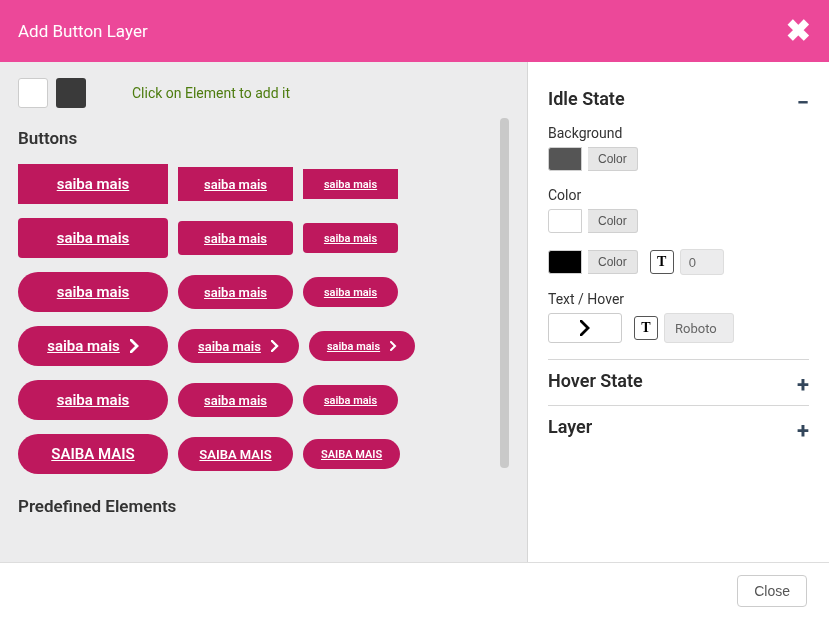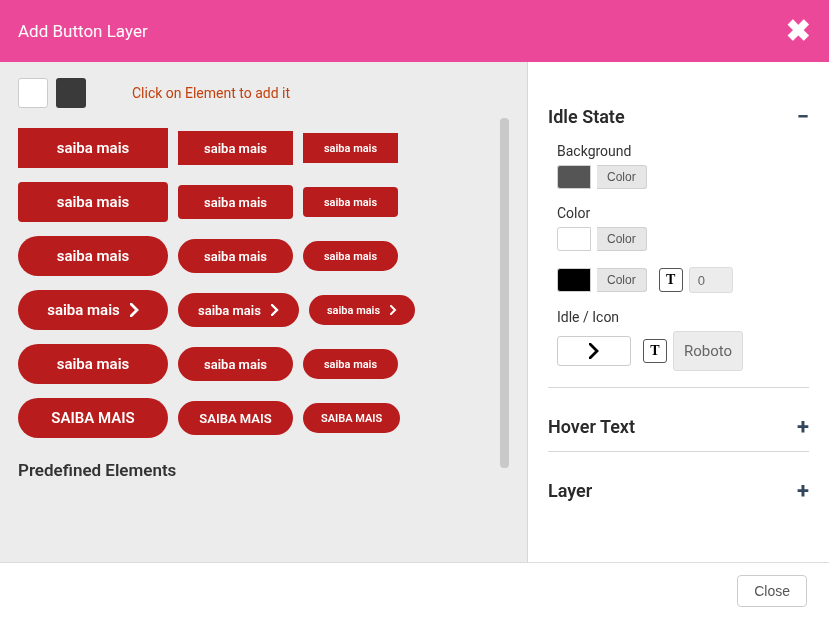--- a/index.html
+++ b/index.html
@@ -11,62 +11,62 @@
     
     .body { display: flex; height: 500px; }
     
     .left-panel { flex: 1; background: #ececed; padding: 16px 0 16px 18px; position: relative; }
     .left-content { padding-right: 28px; height: 100%; overflow: hidden; }
     
     .top-row { display: flex; align-items: center; gap: 8px; margin-bottom: 20px; }
     .swatch { width: 30px; height: 30px; border-radius: 3px; cursor: pointer; }
     .swatch-white { background: #fff; border: 1px solid #ccc; }
     .swatch-dark { background: #3a3a3a; }
-    .hint { color: #c2410c; font-size: 14px; margin-left: 38px; }
+    .hint { color: #4d7c0f; font-size: 14px; margin-left: 38px; }
     
     .section-label { font-size: 17px; font-weight: 600; color: #333; margin-bottom: 16px; }
     
     .button-row { display: flex; gap: 10px; margin-bottom: 14px; align-items: center; }
     
-    .btn { display: inline-flex; align-items: center; justify-content: center; background: #b91c1c; color: #fff; cursor: pointer; white-space: nowrap; font-family: inherit; }
+    .btn { display: inline-flex; align-items: center; justify-content: center; background: #be185d; color: #fff; cursor: pointer; white-space: nowrap; font-family: inherit; text-decoration: underline; }
     .btn-lg { height: 40px; padding: 0 24px; font-size: 15px; font-weight: 600; min-width: 150px; }
     .btn-md { height: 34px; padding: 0 20px; font-size: 13px; font-weight: 600; min-width: 115px; }
     .btn-sm { height: 30px; padding: 0 18px; font-size: 11px; font-weight: 600; min-width: 95px; }
     
     .sharp { border-radius: 0; }
     .round-sm { border-radius: 4px; }
     .pill { border-radius: 999px; }
     
     .chev-right { margin-left: 10px; display: inline-block; }
     
     .scrollbar { position: absolute; right: 18px; top: 56px; width: 9px; height: 440px; background: transparent; border-radius: 4px; }
     .scrollbar-thumb { position: absolute; right: 18px; top: 56px; width: 9px; height: 350px; background: #c9c9c9; border-radius: 4px; }
     
     .right-panel { width: 302px; border-left: 1px solid #d6d6d6; padding: 16px 20px; background: #fff; }
     
-    .sect-head { display: flex; justify-content: space-between; align-items: center; padding: 10px 0; cursor: pointer; margin-top: 18px; }
+    .sect-head { display: flex; justify-content: space-between; align-items: flex-end; padding: 10px 0; cursor: pointer; }
     .sect-title { font-size: 18px; font-weight: 600; color: #2a2a2a; }
     .sect-toggle { font-size: 22px; font-weight: 700; color: #33465b; line-height: .6; }
     .sect-sep { border-top: 1px solid #d6d6d6; margin-top: 4px; }
     
-    .ctrl-group { margin: 6px 9px 16px; }
+    .ctrl-group { margin: 6px 0 16px; }
     .ctrl-label { font-size: 14px; color: #333; margin-bottom: 6px; }
     .ctrl-row { display: flex; align-items: center; gap: 6px; }
     
     .color-chip { width: 34px; height: 24px; border-radius: 3px 0 0 3px; border: 1px solid #d0d0d0; cursor: pointer; }
     .chip-dark { background: #555; }
     .chip-white { background: #fff; }
     .chip-black { background: #000; }
     .color-btn { height: 24px; padding: 0 10px; font-size: 12px; color: #555; background: #e6e6e6; border: 1px solid #d0d0d0; border-left: none; border-radius: 0 3px 3px 0; cursor: pointer; }
     
     .sq-ico { width: 24px; height: 24px; border: 1px solid #555; border-radius: 3px; display: flex; align-items: center; justify-content: center; font-size: 14px; font-weight: 700; font-family: Georgia, serif; cursor: pointer; }
     .num-input { width: 44px; height: 26px; background: #ececed; border: 1px solid #ddd; border-radius: 3px; padding: 0 8px; font-size: 13px; color: #666; }
     
     .icon-preview { width: 74px; height: 30px; border: 1px solid #ccc; border-radius: 3px; display: flex; align-items: center; justify-content: center; background: #fff; cursor: pointer; }
-    .font-field { width: 70px; height: 40px; background: #ececed; border: 1px solid #ddd; border-radius: 3px; padding: 0 10px; font-size: 15px; color: #666; display: flex; align-items: center; }
+    .font-field { width: 70px; height: 30px; background: #ececed; border: 1px solid #ddd; border-radius: 3px; padding: 0 10px; font-size: 13px; color: #666; display: flex; align-items: center; }
     
     .footer { height: 56px; border-top: 1px solid #ddd; display: flex; align-items: center; justify-content: flex-end; padding: 0 22px; background: #fff; }
     .close-btn { padding: 7px 16px; font-size: 14px; color: #555; background: #fff; border: 1px solid #ccc; border-radius: 4px; cursor: pointer; }
   </style>
 </head>
 <body>
 
 <div class="header">
   <div class="header-title">Add Button Layer</div>
   <div class="close-x">✖</div>
@@ -76,20 +76,21 @@
 
   <div class="left-panel">
     <div class="left-content">
 
       <div class="top-row">
         <div class="swatch swatch-white"></div>
         <div class="swatch swatch-dark"></div>
         <div class="hint">Click on Element to add it</div>
       </div>
 
+      <div class="section-label">Buttons</div>
 
       <div class="button-row">
         <div class="btn btn-lg sharp">
             <span>saiba mais</span>
           </div>
         <div class="btn btn-md sharp">
             <span>saiba mais</span>
           </div>
         <div class="btn btn-sm sharp">
             <span>saiba mais</span>
@@ -198,35 +199,35 @@
     <div class="ctrl-group">
       <div class="ctrl-row">
         <div class="color-chip chip-black"></div>
         <button class="color-btn">Color</button>
         <div class="sq-ico" style="margin-left:6px">T</div>
         <input class="num-input" value="0" style="">
       </div>
     </div>
 
     <div class="ctrl-group">
-      <div class="ctrl-label">Idle / Icon</div>
+      <div class="ctrl-label">Text / Hover</div>
       <div class="ctrl-row">
         <div class="icon-preview">
           <svg width="10" height="16" viewBox="0 0 10 16">
               <path d="M1 1 L8 8 L1 15" stroke="#000" stroke-width="2.8" fill="none" stroke-linecap="round"></path>
             </svg>
         </div>
         <div class="sq-ico" style="margin-left:6px">T</div>
         <div class="font-field">Roboto</div>
       </div>
     </div>
 
     <div class="sect-sep"></div>
     <div class="sect-head">
-      <span class="sect-title">Hover Text</span>
+      <span class="sect-title">Hover State</span>
       <span class="sect-toggle">+</span>
     </div>
 
     <div class="sect-sep"></div>
     <div class="sect-head">
       <span class="sect-title">Layer</span>
       <span class="sect-toggle">+</span>
     </div>
 
   </div>

